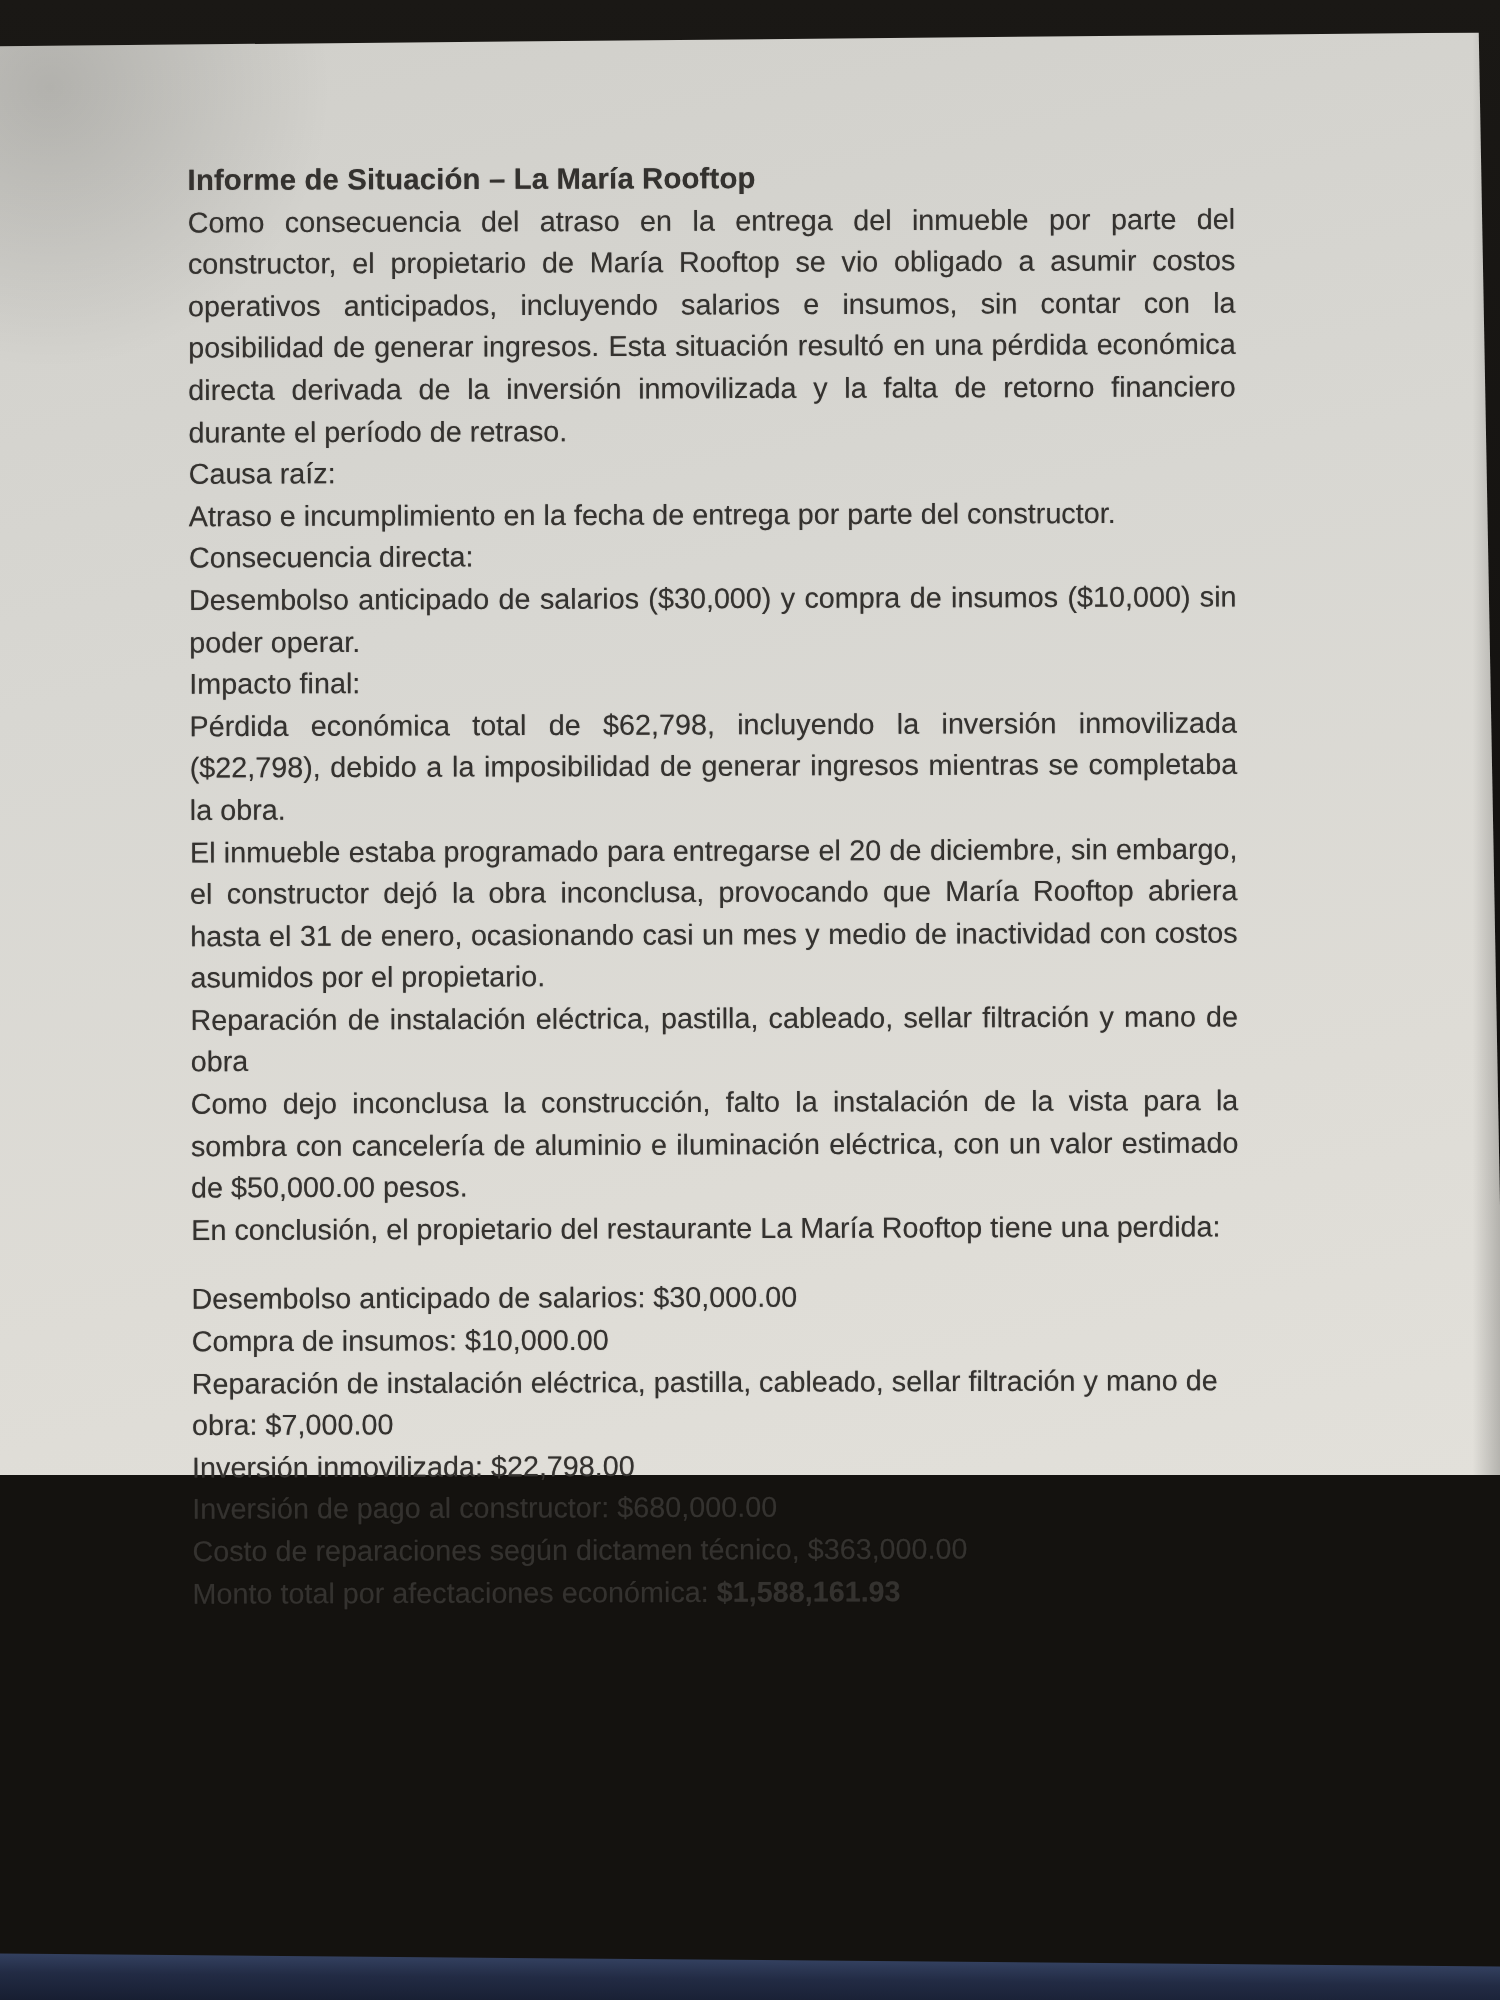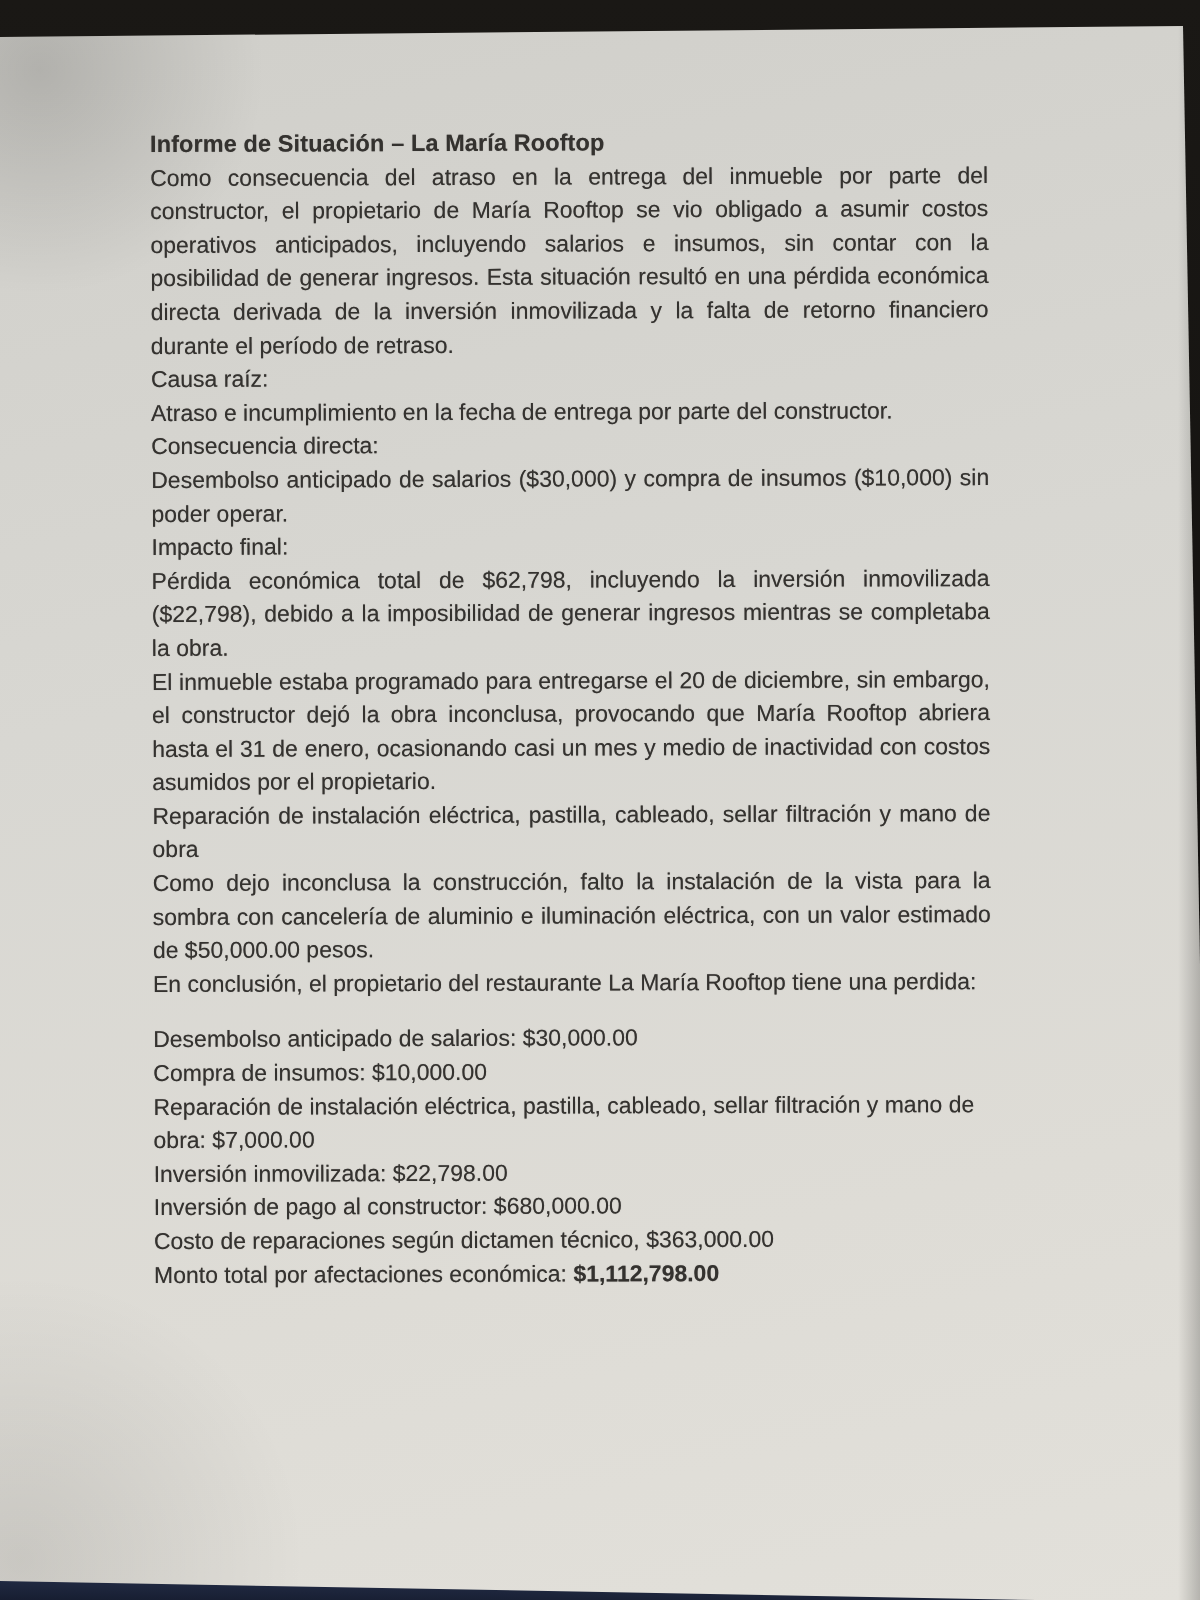--- a/index.html
+++ b/index.html
@@ -2,21 +2,21 @@
 <html><head>
 <meta charset="utf-8">
 <style>
   html, body { margin: 0; padding: 0; }
   body {
     width: 1200px; height: 1600px; overflow: hidden;
     background: #14120f;
     font-family: "Liberation Sans", sans-serif;
   }
   .photo {
-    position: relative; width: 1200px; height: 1600px;
+    position: relative; width: 1200px; height: 1180px;
     background: linear-gradient(180deg, #1a1815 0%, #141210 55%, #0f0e0c 100%);
   }
   
   .table-band {
     position: absolute; left: -30px; right: -30px; top: 1568px; height: 70px;
     background: linear-gradient(180deg, #33405f 0%, #222b44 22%, #161d30 55%, #0e1322 100%);
     transform: rotate(0.5deg);
   }
   
   .paper {
@@ -80,17 +80,17 @@
 
       <div class="gap-list">
         <p>Desembolso anticipado de salarios: $30,000.00</p>
         <p>Compra de insumos: $10,000.00</p>
         <p>Reparación de instalación eléctrica, pastilla, cableado, sellar filtración y mano de obra: $7,000.00</p>
         <p>Inversión inmovilizada: $22,798.00</p>
         <p>Inversión de pago al constructor: $680,000.00</p>
         <p>Costo de reparaciones según dictamen técnico, $363,000.00</p>
       </div>
 
-      <p class="gap-total"><span>Monto total por afectaciones económica: </span><span class="total-amount">$1,112,798.00</span></p>
+      <p class="gap-total"><span>Monto total por afectaciones económica: </span><span class="total-amount">$1,588,161.93</span></p>
 
     </div>
   </div>
 </div>
 
 </body></html>

